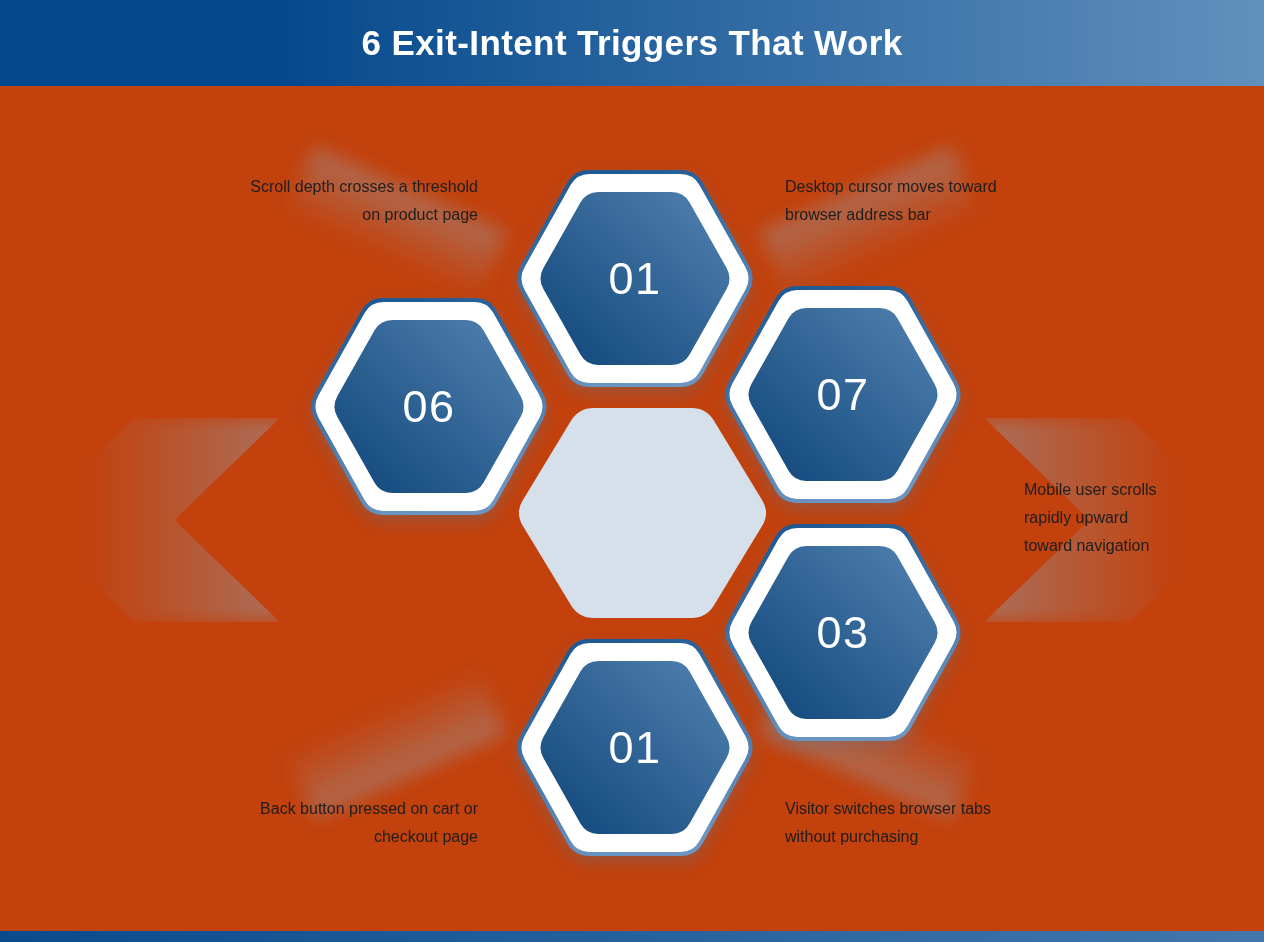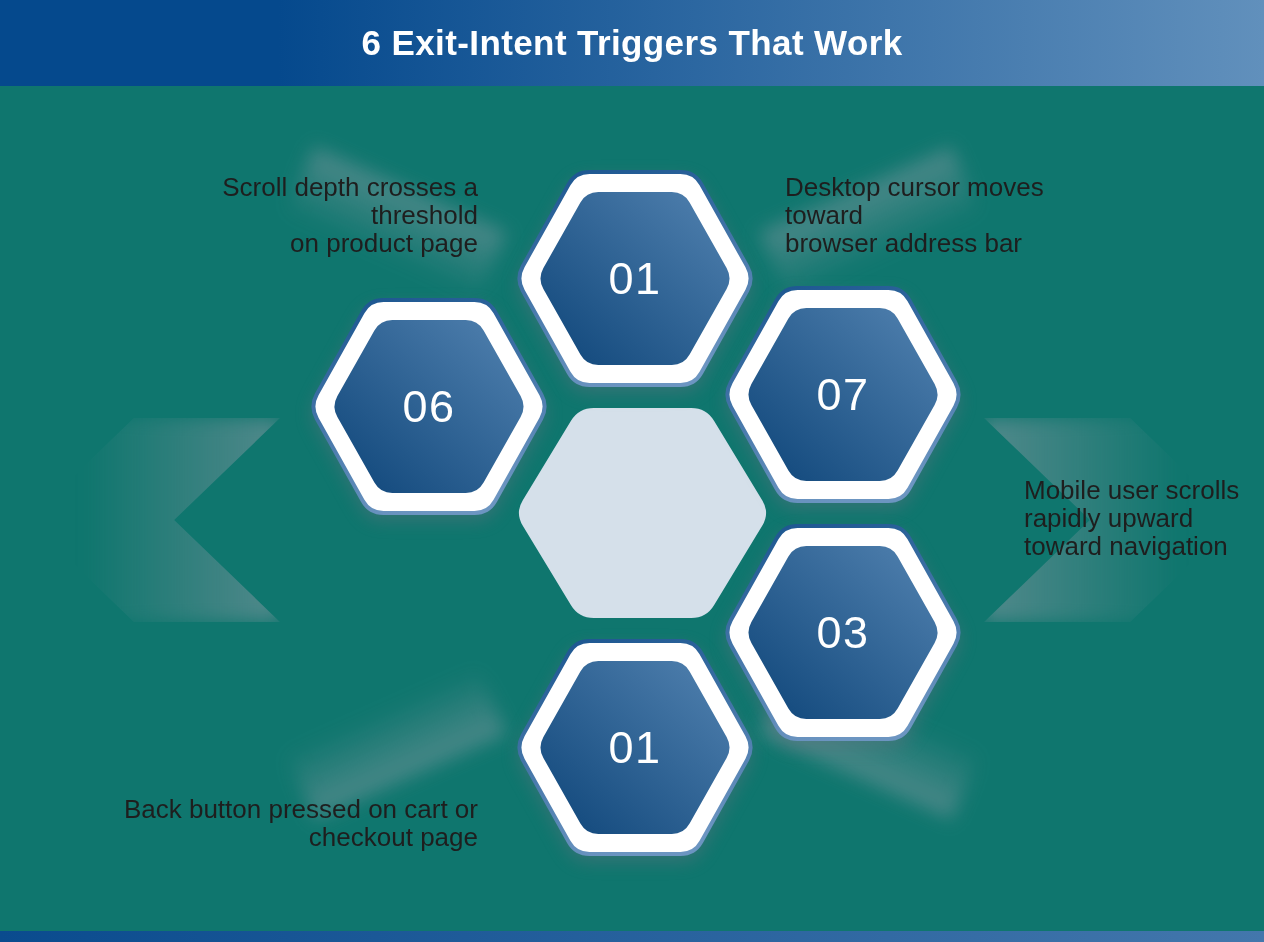--- a/index.html
+++ b/index.html
@@ -1,21 +1,21 @@
 <!DOCTYPE html>
 <html style="--hdr-l: #05498D; --hdr-r: #6190BC; --ftr-l: #0A4B8E; --ftr-r: #4377AC; --number-color: #FFFFFF; --label-color: #1E1E1E;"><head>
 <meta charset="utf-8">
 <style>
   * { margin:0; padding:0; box-sizing:border-box; }
   html,body { width:1264px; height:942px; }
   body {
     font-family: "Liberation Sans", "DejaVu Sans", sans-serif;
     background:#ffffff; position:relative; overflow:hidden;
   }
-  .page { position:absolute; inset:0; background:#0f766e; }
+  .page { position:absolute; inset:0; background:#c2410c; }
 
   
   .header-banner {
     position:absolute; left:0; top:0; width:1264px; height:86px;
     background:linear-gradient(90deg, var(--hdr-l) 0%, var(--hdr-l) 22%, var(--hdr-r) 100%);
     display:flex; align-items:center; justify-content:center;
   }
   .page-title {
     color:#ffffff; font-size:35px; font-weight:700; letter-spacing:0.4px;
   }
@@ -55,21 +55,21 @@
   .pos-01 { left:516px; top:172px; }
   .pos-02 { left:724px; top:288px; }
   .pos-03 { left:724px; top:526px; }
   .pos-04 { left:516px; top:641px; }
   .pos-05 { left:310px; top:526px; }
   .pos-06 { left:310px; top:300px; }
 
   
   .label {
     position:absolute; color:var(--label-color);
-    font-size:26px; line-height:28px; font-weight:500; white-space:pre-line;
+    font-size:16px; line-height:28px; font-weight:500; white-space:pre-line;
   }
   .pos-l01 { left:785px; top:173px; width:340px; text-align:left;  }
   .pos-l02 { left:990px; top:476px; width:230px; text-align:left;margin-left:34px;  }
   .pos-l03 { left:785px; top:795px; width:360px; text-align:left;  }
   .pos-l04 { left:118px; top:795px; width:360px; text-align:right; }
   .pos-l05 { left:43px;  top:476px; width:230px; text-align:right; }
   .pos-l06 { left:138px; top:173px; width:340px; text-align:right; }
 </style>
 </head>
 <body>
@@ -155,19 +155,21 @@
         </g>
       </svg>
     <span class="hex-num">06</span>
   </div>
 
   <div class="label pos-l01">Desktop cursor moves toward
 browser address bar</div>
   <div class="label pos-l02">Mobile user scrolls
 rapidly upward
 toward navigation</div>
+  <div class="label pos-l03">Visitor switches browser tabs
+without purchasing</div>
   <div class="label pos-l04">Back button pressed on cart or
 checkout page</div>
   <div class="label pos-l06">Scroll depth crosses a threshold
 on product page</div>
 
   <footer class="footer-bar"></footer>
 </div>
 
 </body></html>

